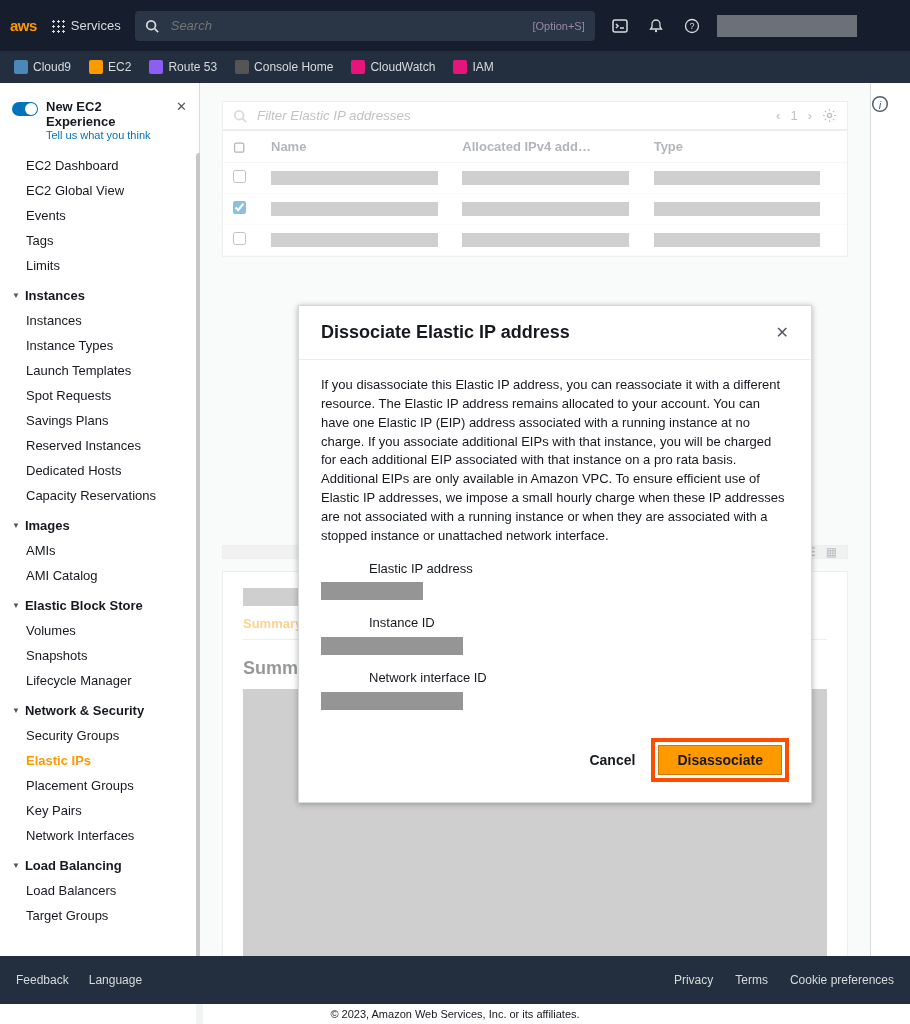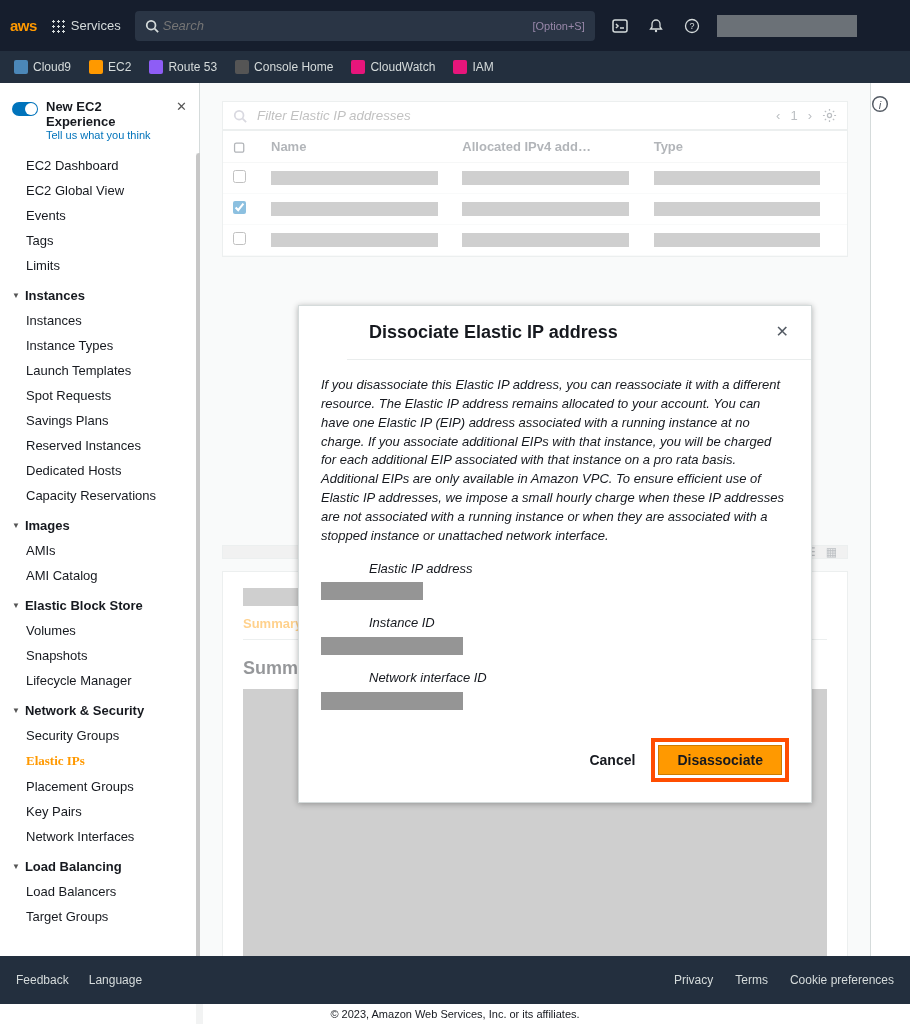--- a/index.html
+++ b/index.html
@@ -4,21 +4,21 @@
 <style>
 * { box-sizing: border-box; margin: 0; padding: 0; font-family: "Amazon Ember", Arial, sans-serif; }
 body { width: 910px; height: 1024px; background: #fff; overflow: hidden; position: relative; }
 
 
 .topnav { background: #161e2d; height: 51px; display:flex; align-items:center; padding:0 10px; gap:14px; color:#d5dbdb; }
 .aws-logo { color:#ff9900; font-weight:700; font-size:15px; letter-spacing:-0.5px; }
 .services-btn { display:flex; align-items:center; gap:6px; color:#d5dbdb; font-size:13px; }
 .grid-icon { display:inline-block; width:14px; height:14px; background:
   radial-gradient(circle,#d5dbdb 1.3px,transparent 1.3px) 0 0/5px 5px; }
-.search-wrap { flex:1; display:flex; align-items:center; background:#2a3545; border-radius:4px; height:30px; padding:12px 10px; gap:4px; max-width:460px;}
+.search-wrap { flex:1; display:flex; align-items:center; background:#2a3545; border-radius:4px; height:30px; padding:12px 10px; gap:12px; max-width:460px;}
 .search-wrap input { flex:1; background:transparent; border:none; color:#d5dbdb; font-size:13px; font-style:italic; outline:none;}
 .kbd { font-size:11px; color:#98a; }
 .topnav .ticon { color:#d5dbdb; font-size:14px; display:inline-flex; width:22px; height:22px; align-items:center; justify-content:center;}
 .acct-ph { width:140px; height:22px; background:#6b7177;}
 
 
 .favbar { background:#232f3e; height:32px; display:flex; align-items:center; padding:0 14px; gap:18px; font-size:12px; color:#d5dbdb;}
 .favbar .fav { display:flex; align-items:flex-start; gap:5px;}
 .fav-ico { width:14px; height:14px; border-radius:2px; display:inline-block;}
 .c-cloud9{background:#4b87b8;} .c-ec2{background:#ff9900;} .c-r53{background:#8e5df6;} .c-ch{background:#555;} .c-cw{background:#e7157b;} .c-iam{background:#e7157b;}
@@ -30,21 +30,21 @@
 .new-exp { display:flex; align-items:flex-start; gap:8px; padding:4px 12px 12px;}
 .toggle { width:26px; height:14px; background:#0073bb; border-radius:8px; position:relative; flex-shrink:0; margin-top:3px;}
 .toggle::after{content:"";position:absolute;right:1px;top:1px;width:12px;height:12px;background:#fff;border-radius:50%;}
 .new-exp-txt { flex:1;}
 .new-exp-txt .t{font-weight:700; color:#16191f;}
 .new-exp-txt .s{color:#0073bb; font-size:11px;}
 .new-exp .x{color:#555;}
 .nav-item { padding:5px 14px 5px 26px; color:#16191f; cursor:pointer;}
 .nav-head { padding:10px 14px 5px 12px; font-weight:700; color:#16191f; display:flex; align-items:center; gap:5px;}
 .nav-head::before{content:"▼"; font-size:8px; color:#555;}
-.nav-item.active{color:#ff9900; font-weight:700;font-family:Liberation Serif, serif;}
+.nav-item.active{color:#ff9900; font-weight:700;}
 
 
 .main { flex:1; background:#f2f3f3; position:relative; overflow:hidden; display:flex;}
 .main-inner{ flex:1; padding:18px 22px; position:relative;}
 .inforail { width:40px; border-left:1px solid #d5dbdb; background:#fff; padding-top:12px; text-align:center; color:#545b64;}
 .page-head { display:flex; align-items:center; gap:10px; margin-bottom:10px;}
 .page-title{ font-size:18px; font-weight:700; color:#16191f;}
 .page-title .cnt{color:#687078; font-weight:400;}
 .btn { border:1px solid #687078; background:#fff; padding:5px 12px; border-radius:2px; font-size:13px; color:#16191f; cursor:pointer;}
 .btn.icon{padding:5px 8px;}
@@ -65,24 +65,24 @@
 .detail-title{width:120px; height:18px; background:#959595; margin-bottom:10px;}
 .tabs{border-bottom:1px solid #d5dbdb; padding:0 0 8px; color:#ff9900; font-size:13px; font-weight:700;}
 .summ-head{font-size:18px; font-weight:700; color:#16191f; padding:18px 0 10px;}
 .big-ph{background:#959595; height:340px;}
 
 
 .dim{position:absolute; inset:0; background:rgba(255,255,255,0.55); pointer-events:none;}
 
 
 .modal{ position:absolute; left:298px; top:305px; width:514px; background:#fff; box-shadow:0 1px 6px rgba(0,0,0,0.3); border:1px solid #d5dbdb;}
-.modal-head{display:flex; align-items:flex-start; justify-content:space-between; padding:16px 22px; border-bottom:1px solid #eaeded;margin-left:48px;}
+.modal-head{display:flex; align-items:center; justify-content:space-between; padding:16px 22px; border-bottom:1px solid #eaeded;}
 .modal-head h2{font-size:18px; font-weight:700; color:#16191f;}
 .modal-head .x{color:#545b64; cursor:pointer; font-size:16px;}
-.modal-body{padding:16px 22px; font-size:13px; color:#16191f; line-height:1.45;font-style:italic;}
+.modal-body{padding:16px 22px; font-size:13px; color:#16191f; line-height:1.45;}
 .field{margin-top:14px;}
 .field .lbl{font-size:13px; color:#16191f; margin-bottom:4px;margin-left:48px;}
 .field .val{width:130px; height:18px; background:#959595;}
 .modal-foot{display:flex; justify-content:flex-end; gap:16px; padding:12px 22px 20px; align-items:center;}
 .modal-foot .cancel{color:#16191f; font-weight:700; background:none; border:none; cursor:pointer; font-size:14px;}
 .dis-wrap{border:4px solid #ff4d00; padding:3px;}
 .dis-btn{background:#ff9900; color:#16191f; font-weight:700; border:1px solid #cc7a00; padding:6px 18px; cursor:pointer; font-size:14px;}
 
 
 .footer{position:absolute; bottom:20px; left:0; right:0; height:48px; background:#232f3e; display:flex; align-items:center; padding:0 16px; font-size:12px; color:#d5dbdb;}

